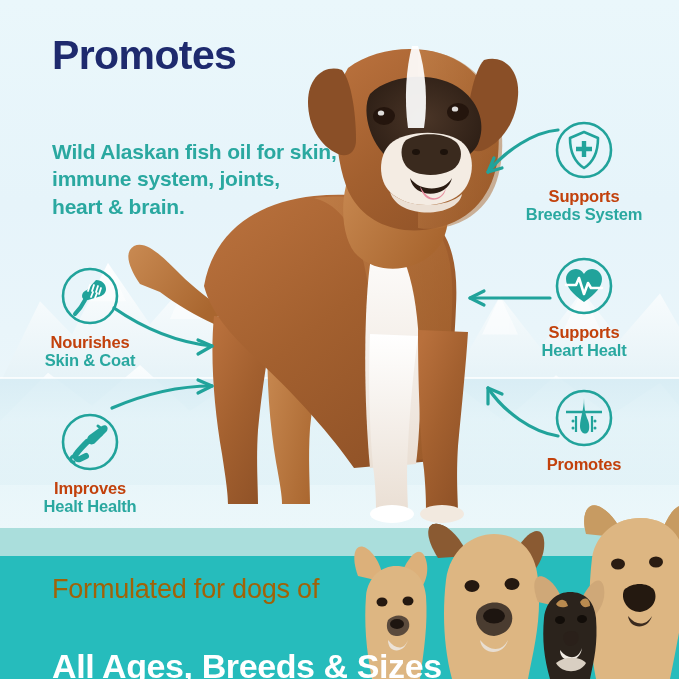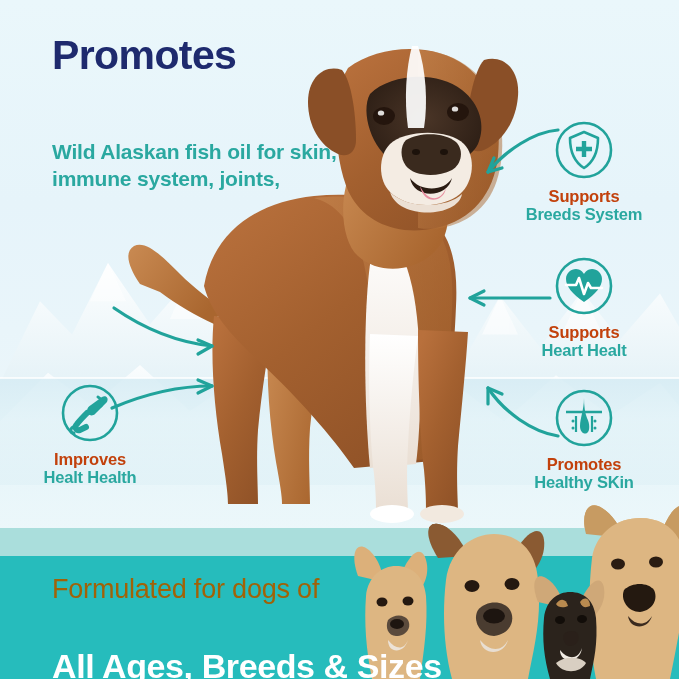--- a/index.html
+++ b/index.html
@@ -32,21 +32,21 @@
   
   .feat{position:absolute;width:168px;text-align:center;}
   .feat .ico{width:60px;height:60px;margin:0 auto 7px;display:block;}
   .feat .t1{color:#c2410c;font-size:16.5px;font-weight:600;line-height:1.12;letter-spacing:-.2px;}
   .feat .t2{color:#2aa8a0;font-size:16.5px;font-weight:600;line-height:1.12;letter-spacing:-.2px;}
 
   #feat-immune{left:500px;top:120px;}
   #feat-heart {left:500px;top:256px;}
   #feat-skin  {left:500px;top:388px;}
   #feat-coat  {left:6px;  top:266px;}
-  #feat-joint {left:6px;  top:383px;}
+  #feat-joint {left:6px;  top:412px;}
 
   
   .arrow{position:absolute;overflow:visible;}
 
   
   .f1{position:absolute;left:52px;top:574px;color:#a16207;font-size:27px;font-weight:300;letter-spacing:-.2px;}
   .f2{position:absolute;left:52px;top:607px;color:#ffffff;font-size:34px;font-weight:700;letter-spacing:-.4px;margin-top:40px;}
 
   
   .photo{position:absolute;}
@@ -276,20 +276,21 @@
     <path d="M216,165 C224,158 240,158 246,165 C240,176 222,176 216,165 Z" fill="#d9cfc2"></path>
   </svg>
 
   <div class="headline">
     <div>Promotes</div>
   </div>
 
   <div class="subhead">
     <div>Wild Alaskan fish oil for skin,</div>
     <div>immune system, joints,</div>
+    <div>heart &amp; brain.</div>
   </div>
 
   <svg class="arrow" style="left:462px;top:120px;width:100px;height:72px;" viewBox="0 0 100 72">
     <path d="M96,10 C72,12 44,30 26,52" stroke="#21a39b" stroke-width="3.2" fill="none" stroke-linecap="round"></path>
     <path d="M26,52 L40,48 M26,52 L32,38" stroke="#21a39b" stroke-width="3.2" fill="none" stroke-linecap="round"></path>
   </svg>
 
   <svg class="arrow" style="left:452px;top:286px;width:102px;height:26px;" viewBox="0 0 102 26">
     <path d="M98,12 L18,12" stroke="#21a39b" stroke-width="3.2" fill="none" stroke-linecap="round"></path>
     <path d="M18,12 L32,5 M18,12 L32,19" stroke="#21a39b" stroke-width="3.2" fill="none" stroke-linecap="round"></path>
@@ -337,23 +338,40 @@
       <path d="M12,24 L48,24" stroke="#21a39b" stroke-width="2.4"></path>
       <path d="M30,10 C30,22 26,30 26,38 C26,44 30,47 33,45 C36,43 36,36 33,30
                C31,25 30,18 30,10 Z" fill="#21a39b"></path>
       <path d="M22,28 L22,44 M38,28 L38,44" stroke="#21a39b" stroke-width="2.2"></path>
       <circle cx="19" cy="33" r="1.5" fill="#21a39b"></circle>
       <circle cx="19" cy="40" r="1.5" fill="#21a39b"></circle>
       <circle cx="41" cy="33" r="1.5" fill="#21a39b"></circle>
       <circle cx="41" cy="40" r="1.5" fill="#21a39b"></circle>
     </svg>
     <div class="t1">Promotes</div>
-    <div class="t2">Healthy SKin</div>
-  </div>
-
+  </div>
+
+  <div class="feat" id="feat-coat">
+    <svg class="ico" viewBox="0 0 60 60">
+      <circle cx="30" cy="30" r="27" fill="none" stroke="#21a39b" stroke-width="2.6"></circle>
+      <path d="M36,14 C42,14 46,18 46,23 C46,27 43,30 38,31 L28,34
+               C25,35 22,33 22,30 C22,27 24,25 27,24 Z" fill="#21a39b"></path>
+      <path d="M25,34 C22,40 18,45 15,48" stroke="#21a39b" stroke-width="4" stroke-linecap="round"></path>
+      <g stroke="#ffffff" stroke-width="1.8" stroke-linecap="round">
+        <path d="M30,19 L28,25"></path>
+          <path d="M34,19 L32,25"></path>
+          <path d="M38,20 L36,26"></path>
+        <path d="M41,22 L39,28"></path>
+          <path d="M33,26 L31,31"></path>
+          <path d="M37,27 L35,32"></path>
+      </g>
+    </svg>
+    <div class="t1">Nourishes</div>
+    <div class="t2">Skin &amp; Coat</div>
+  </div>
 
   <div class="feat" id="feat-joint">
     <svg class="ico" viewBox="0 0 60 60">
       <circle cx="30" cy="30" r="27" fill="none" stroke="#21a39b" stroke-width="2.6"></circle>
       <path d="M42,14 C46,12 49,15 47,19 L35,31 C32,34 27,32 27,28 C27,25 29,23 31,22 Z" fill="#21a39b"></path>
       <path d="M38,14 C42,16 43,20 41,23" stroke="#21a39b" stroke-width="3" fill="none" stroke-linecap="round"></path>
       <path d="M27,30 C24,33 20,37 17,41 C14,44 16,48 20,47 L26,44" fill="none" stroke="#21a39b" stroke-width="6" stroke-linecap="round"></path>
       <path d="M13,44 C10,46 10,50 14,50" stroke="#21a39b" stroke-width="3" fill="none" stroke-linecap="round"></path>
     </svg>
     <div class="t1">Improves</div>

